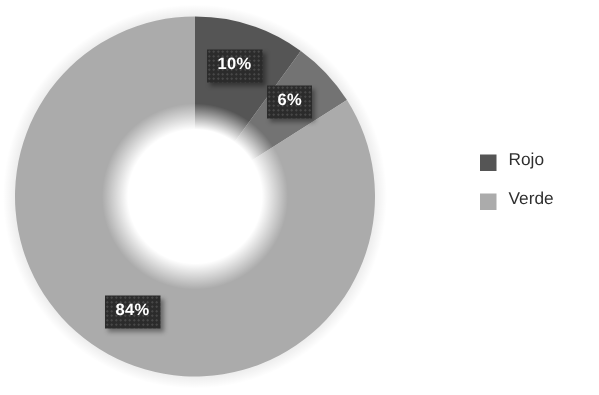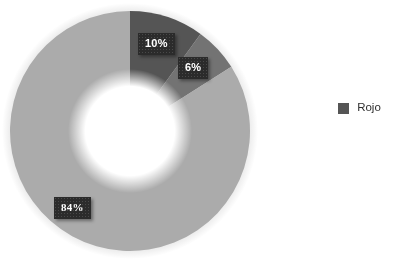--- a/index.html
+++ b/index.html
@@ -50,34 +50,33 @@
     font-weight: bold;
     font-family: "Liberation Sans", sans-serif;
     line-height: 1;
     padding: 5px 7px 6px 7px;
     box-shadow: 2px 2px 3px rgba(0,0,0,0.38);
     white-space: nowrap;
     letter-spacing: 0.2px;
   }
   #label-rojo     { left: 138px; top: 33px; }
   #label-amarillo { left: 178px; top: 57px; }
-  #label-verde    { left: 54px;  top: 197px; font-family: Liberation Serif, serif; }
+  #label-verde    { left: 70px;  top: 197px; }
 
   
   .legend {
     position: absolute;
     left: 320px;
     top: 95px;
     width: 79px;
   }
   .legend-item {
     display: flex;
     align-items: center;
     height: 26px;
-    justify-content: center;
   }
   .legend-swatch {
     width: 11px;
     height: 11px;
     flex: 0 0 11px;
     margin-right: 8px;
   }
   .legend-label {
     font-size: 11.5px;
     color: #2f2f2f;
@@ -125,16 +124,20 @@
   </div>
 
   <div class="legend">
 
     <div class="legend-item">
       <span class="legend-swatch" id="swatch-rojo" style="background-color: rgb(85, 85, 85);"></span>
       <span class="legend-label">Rojo</span>
     </div>
 
 
+    <div class="legend-item">
+      <span class="legend-swatch" id="swatch-verde" style="background-color: rgb(171, 171, 171);"></span>
+      <span class="legend-label">Verde</span>
+    </div>
 
   </div>
 
 </div>
 
 </body></html>

